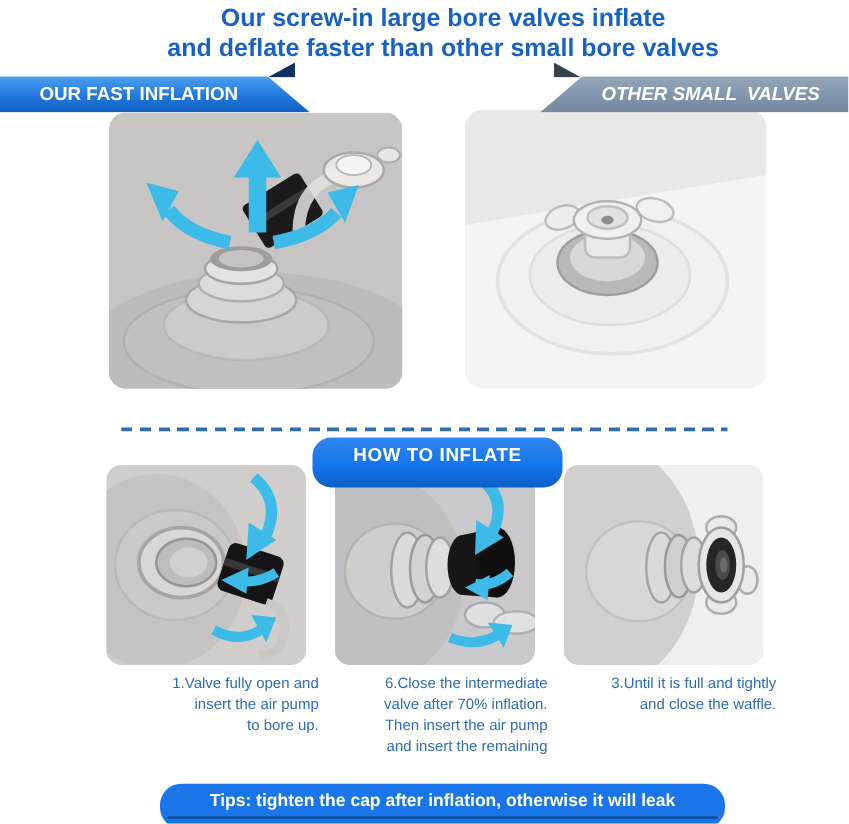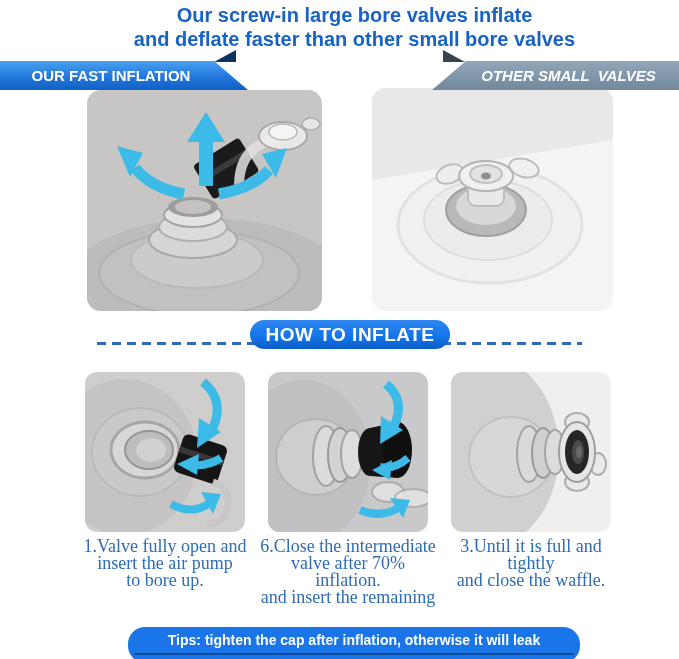--- a/index.html
+++ b/index.html
@@ -25,32 +25,32 @@
   .fold-right{left:443px;background:var(--fold_slate,#39434e);
     clip-path:polygon(0 0,0 100%,100% 100%);}
   
   .photo{position:absolute;border-radius:14px;overflow:hidden;z-index:1;}
   .photo svg{display:block;color:var(--arrow_cyan,#3dbbe8);}
   .photo-left{left:87px;top:90px;width:235px;height:221px;}
   .photo-right{left:372px;top:88px;width:241px;height:223px;}
   
   .dash-line{position:absolute;top:342px;left:97px;width:485px;height:3px;z-index:1;
     background:repeating-linear-gradient(90deg,var(--caption_blue,#2e6cb6) 0 9px,transparent 9px 15px);}
-  .howto-pill{position:absolute;left:250px;top:320px;width:200px;height:29px;z-index:2;
+  .howto-pill{position:absolute;left:250px;top:350px;width:200px;height:40px;z-index:2;
     background:linear-gradient(180deg,#2f86f0 0%,var(--pill_blue,#1273e8) 60%,#0d5ec7 100%);
-    border-radius:15px;color:#fff;font-weight:bold;font-size:19px;line-height:29px;
+    border-radius:15px;color:#fff;font-weight:bold;font-size:15px;line-height:29px;
     text-align:center;letter-spacing:.5px;}
   
   .step-photo{position:absolute;top:372px;width:160px;height:160px;border-radius:12px;
     overflow:hidden;z-index:1;}
   .step1{left:85px;} .step2{left:268px;} .step3{left:451px;}
   .step-photo svg{display:block;color:var(--arrow_cyan,#3dbbe8);}
   
-  .caption{position:absolute;top:538px;width:180px;text-align:center;
-    color:var(--caption_blue,#2e6cb6);font-size:18px;line-height:17px;font-family:Liberation Serif, serif;}
+  .caption{position:absolute;top:538px;width:180px;text-align:right;
+    color:var(--caption_blue,#2e6cb6);font-size:12px;line-height:17px;}
   .cap1{left:75px;} .cap2{left:258px;} .cap3{left:441px;}
   .caption span{display:block;}
   
   .tips-pill{position:absolute;left:128px;top:627px;width:452px;height:36px;
     background:var(--tips_blue,#1a75e8);border-radius:17px;color:#fff;font-size:14px;
     font-weight:bold;text-align:center;line-height:27px;z-index:3;}
   .tips-pill::after{content:"";position:absolute;left:6px;right:6px;top:26px;height:2px;
     background:rgba(8,35,80,.5);}
 </style>
 </head>
@@ -184,20 +184,21 @@
   </div>
 
   <div class="caption cap1">
     <span>1.Valve fully open and</span>
     <span>insert the air pump</span>
     <span>to bore up.</span>
   </div>
   <div class="caption cap2">
     <span>6.Close the intermediate</span>
     <span>valve after 70% inflation.</span>
+    <span>Then insert the air pump</span>
     <span>and insert the remaining</span>
   </div>
   <div class="caption cap3">
     <span>3.Until it is full and tightly</span>
     <span>and close the waffle.</span>
   </div>
 
   <div class="tips-pill">Tips: tighten the cap after inflation, otherwise it will leak</div>
 
 </div>

